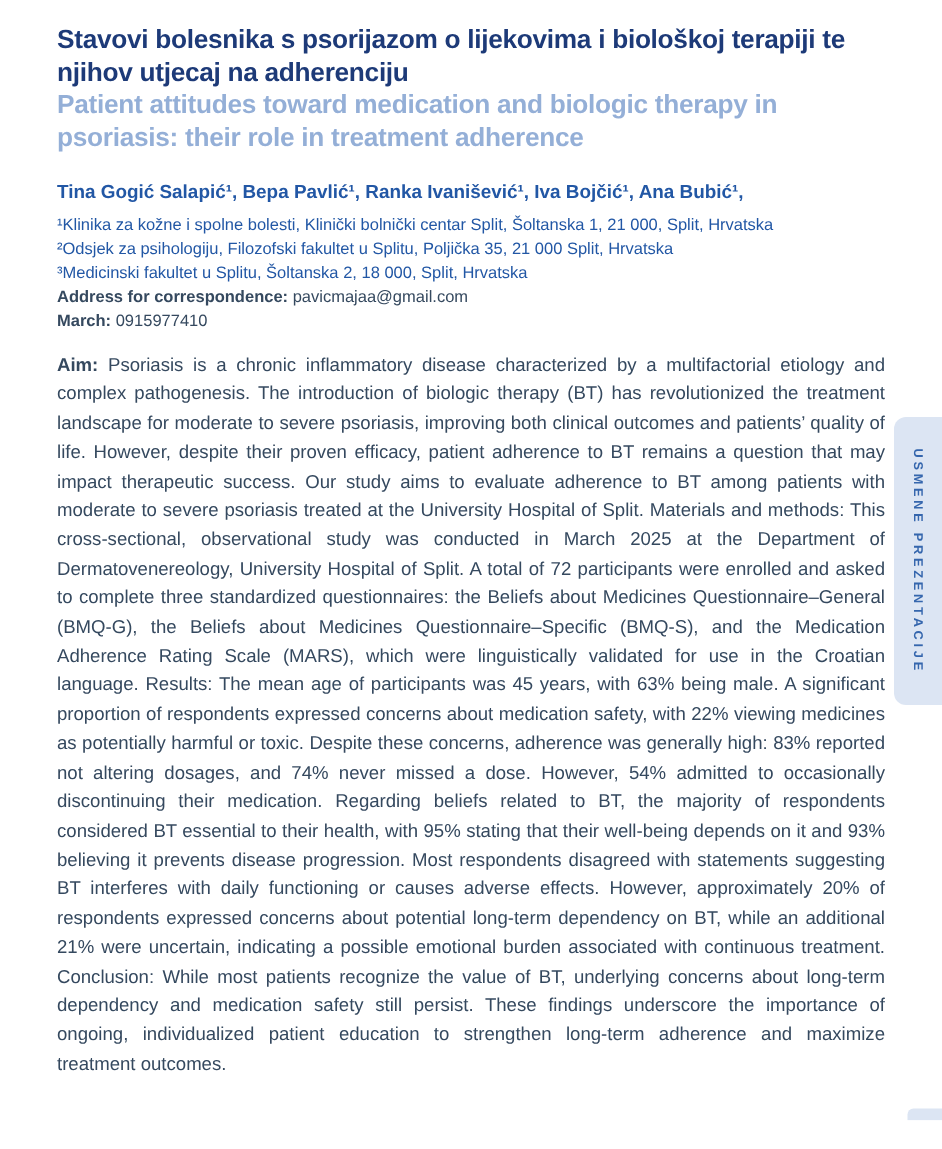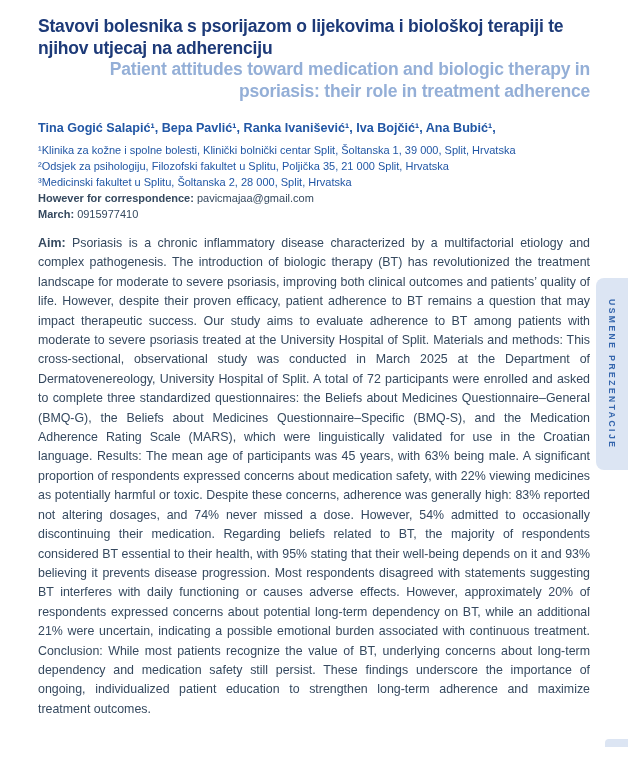--- a/index.html
+++ b/index.html
@@ -29,21 +29,20 @@
     letter-spacing: -0.2px;
     color: var(--title_navy, #1d3a78);
   }
   .title-en {
     margin: 0;
     font-size: 17.5px;
     font-weight: bold;
     line-height: 21.5px;
     letter-spacing: -0.2px;
     color: var(--title_light_blue, #94afd7);
-    text-align: right;
   }
   .authors {
     margin-top: 16px;
     font-size: 12.6px;
     font-weight: bold;
     line-height: 21px;
     color: var(--author_blue, #2257a5);
   }
   .first-author {
     text-decoration: underline;
@@ -107,25 +106,25 @@
 
     <h1 class="title-hr">Stavovi bolesnika s psorijazom o lijekovima i biološkoj terapiji te njihov utjecaj na adherenciju</h1>
 
     <h2 class="title-en">Patient attitudes toward medication and biologic therapy in psoriasis: their role in treatment adherence</h2>
 
     <div class="authors">
       <div>Tina Gogić Salapić¹, Bepa Pavlić¹, Ranka Ivanišević¹, Iva Bojčić¹, Ana Bubić¹,</div>
     </div>
 
     <div class="affil-block">
-      <div class="affil-line">¹Klinika za kožne i spolne bolesti, Klinički bolnički centar Split, Šoltanska 1, 39 000, Split, Hrvatska</div>
+      <div class="affil-line">¹Klinika za kožne i spolne bolesti, Klinički bolnički centar Split, Šoltanska 1, 21 000, Split, Hrvatska</div>
       <div class="affil-line">²Odsjek za psihologiju, Filozofski fakultet u Splitu, Poljička 35, 21 000 Split, Hrvatska</div>
-      <div class="affil-line">³Medicinski fakultet u Splitu, Šoltanska 2, 28 000, Split, Hrvatska</div>
+      <div class="affil-line">³Medicinski fakultet u Splitu, Šoltanska 2, 18 000, Split, Hrvatska</div>
       <div class="meta-line">
-        <span class="bold">However for correspondence:</span>
+        <span class="bold">Address for correspondence:</span>
         <span>pavicmajaa@gmail.com</span>
       </div>
       <div class="meta-line">
         <span class="bold">March:</span>
         <span>0915977410</span>
       </div>
     </div>
 
     <p class="abstract"><span class="bold">Aim:</span><span> Psoriasis is a chronic inflammatory disease characterized by a multifactorial etiology and complex pathogenesis. The introduction of biologic therapy (BT) has revolutionized the treatment landscape for moderate to severe psoriasis, improving both clinical outcomes and patients’ quality of life. However, despite their proven efficacy, patient adherence to BT remains a question that may impact therapeutic success. Our study aims to evaluate adherence to BT among patients with moderate to severe psoriasis treated at the University Hospital of Split. Materials and methods: This cross-sectional, observational study was conducted in March 2025 at the Department of Dermatovenereology, University Hospital of Split. A total of 72 participants were enrolled and asked to complete three standardized questionnaires: the Beliefs about Medicines Questionnaire–General (BMQ-G), the Beliefs about Medicines Questionnaire–Specific (BMQ-S), and the Medication Adherence Rating Scale (MARS), which were linguistically validated for use in the Croatian language. Results: The mean age of participants was 45 years, with 63% being male. A significant proportion of respondents expressed concerns about medication safety, with 22% viewing medicines as potentially harmful or toxic. Despite these concerns, adherence was generally high: 83% reported not altering dosages, and 74% never missed a dose. However, 54% admitted to occasionally discontinuing their medication. Regarding beliefs related to BT, the majority of respondents considered BT essential to their health, with 95% stating that their well-being depends on it and 93% believing it prevents disease progression. Most respondents disagreed with statements suggesting BT interferes with daily functioning or causes adverse effects. However, approximately 20% of respondents expressed concerns about potential long-term dependency on BT, while an additional 21% were uncertain, indicating a possible emotional burden associated with continuous treatment. Conclusion: While most patients recognize the value of BT, underlying concerns about long-term dependency and medication safety still persist. These findings underscore the importance of ongoing, individualized patient education to strengthen long-term adherence and maximize treatment outcomes.</span></p>
 

